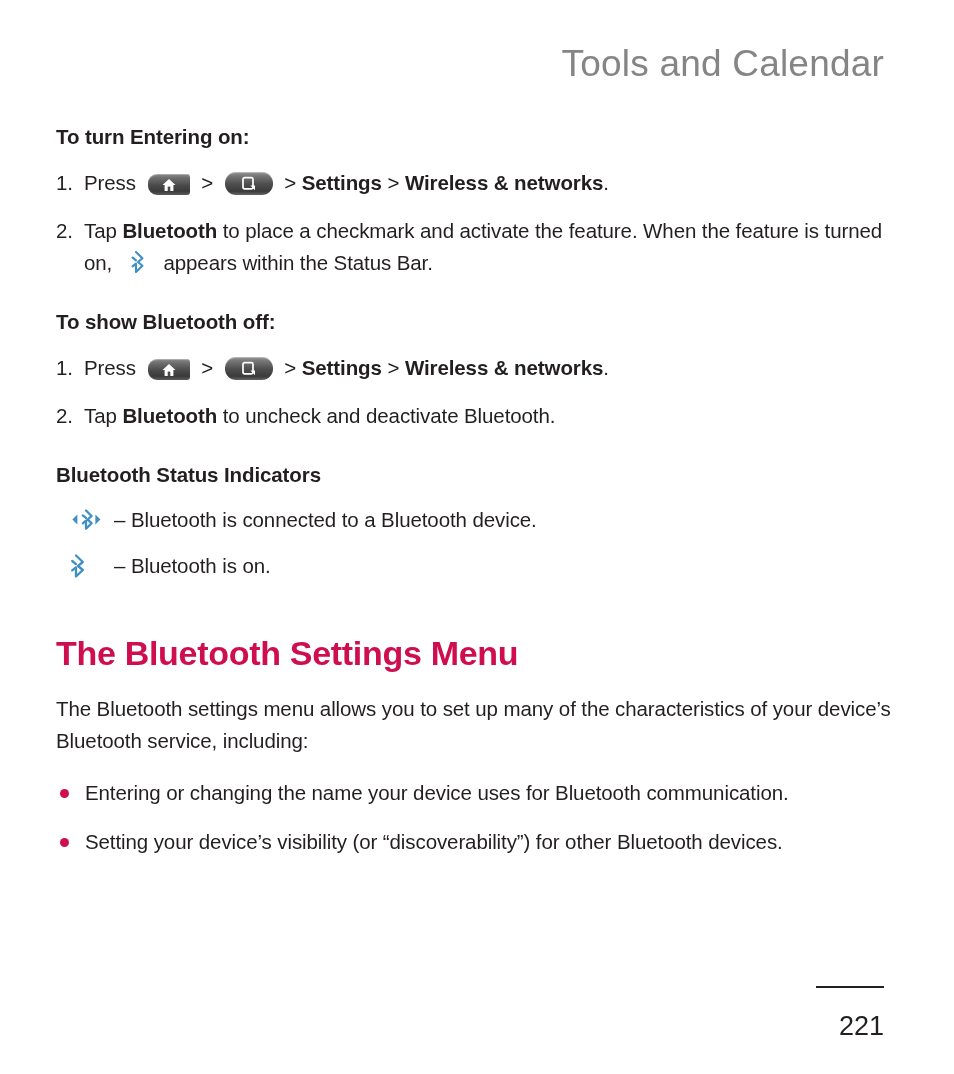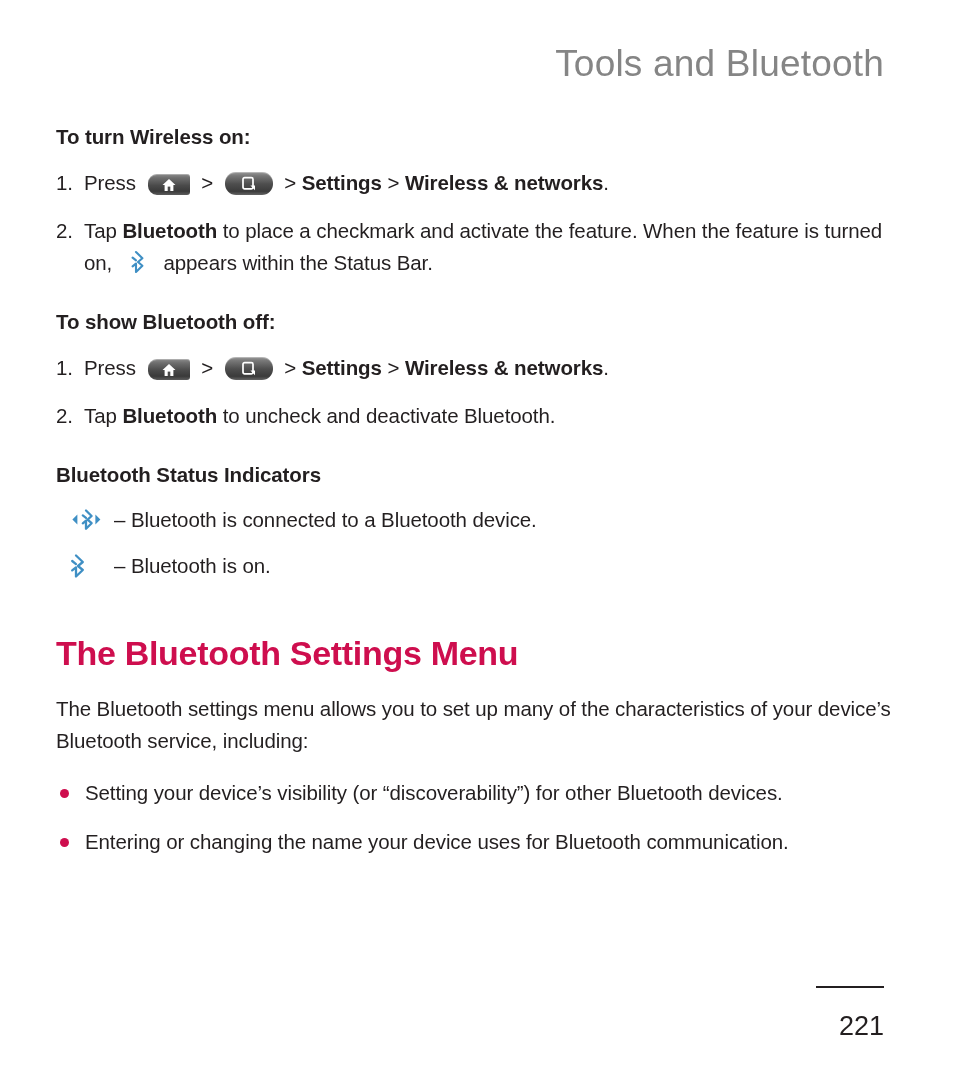--- a/index.html
+++ b/index.html
@@ -198,25 +198,25 @@
     line-height: 32px;
     color: #231f20;
     text-align: right;
   }
 </style>
 </head>
 <body>
 
 <div class="page">
 
-  <div class="running-header">Tools and Bluetooth</div>
+  <div class="running-header">Tools and Calendar</div>
 
   <div class="content">
 
-    <h2 class="subhead tight-top">To turn Wireless on:</h2>
+    <h2 class="subhead tight-top">To turn Entering on:</h2>
 
     <p class="step">
       <span class="num">1.</span>
       <span>Press</span>
       <span class="key key-home">
         <svg width="15" height="14" viewBox="0 0 15 14" aria-hidden="true">
           <path d="M7.5 1 L14 7 L11.9 7 L11.9 13 L3.1 13 L3.1 7 L1 7 Z" fill="#ffffff"></path>
           <rect x="6.2" y="8.6" width="2.6" height="4.4" fill="#4a4a4a"></rect>
         </svg>
       </span>
@@ -304,25 +304,25 @@
 
     </div>
 
     <h1 class="section-heading gap-before" style="margin-top:52px;">The Bluetooth Settings Menu</h1>
 
     <p class="para" style="margin-top:20px;">The Bluetooth settings menu allows you to set up many of the characteristics of your device’s Bluetooth service, including:</p>
 
     <div class="bullets">
       <div class="bullet-item">
         <span class="dot"></span>
-        <span>Setting your device’s visibility (or “discoverability”) for other Bluetooth devices.</span>
+        <span>Entering or changing the name your device uses for Bluetooth communication.</span>
       </div>
       <div class="bullet-item">
         <span class="dot"></span>
-        <span>Entering or changing the name your device uses for Bluetooth communication.</span>
+        <span>Setting your device’s visibility (or “discoverability”) for other Bluetooth devices.</span>
       </div>
     </div>
 
   </div>
 
   <div class="footer-rule"></div>
   <div class="page-number">221</div>
 
 </div>
 

